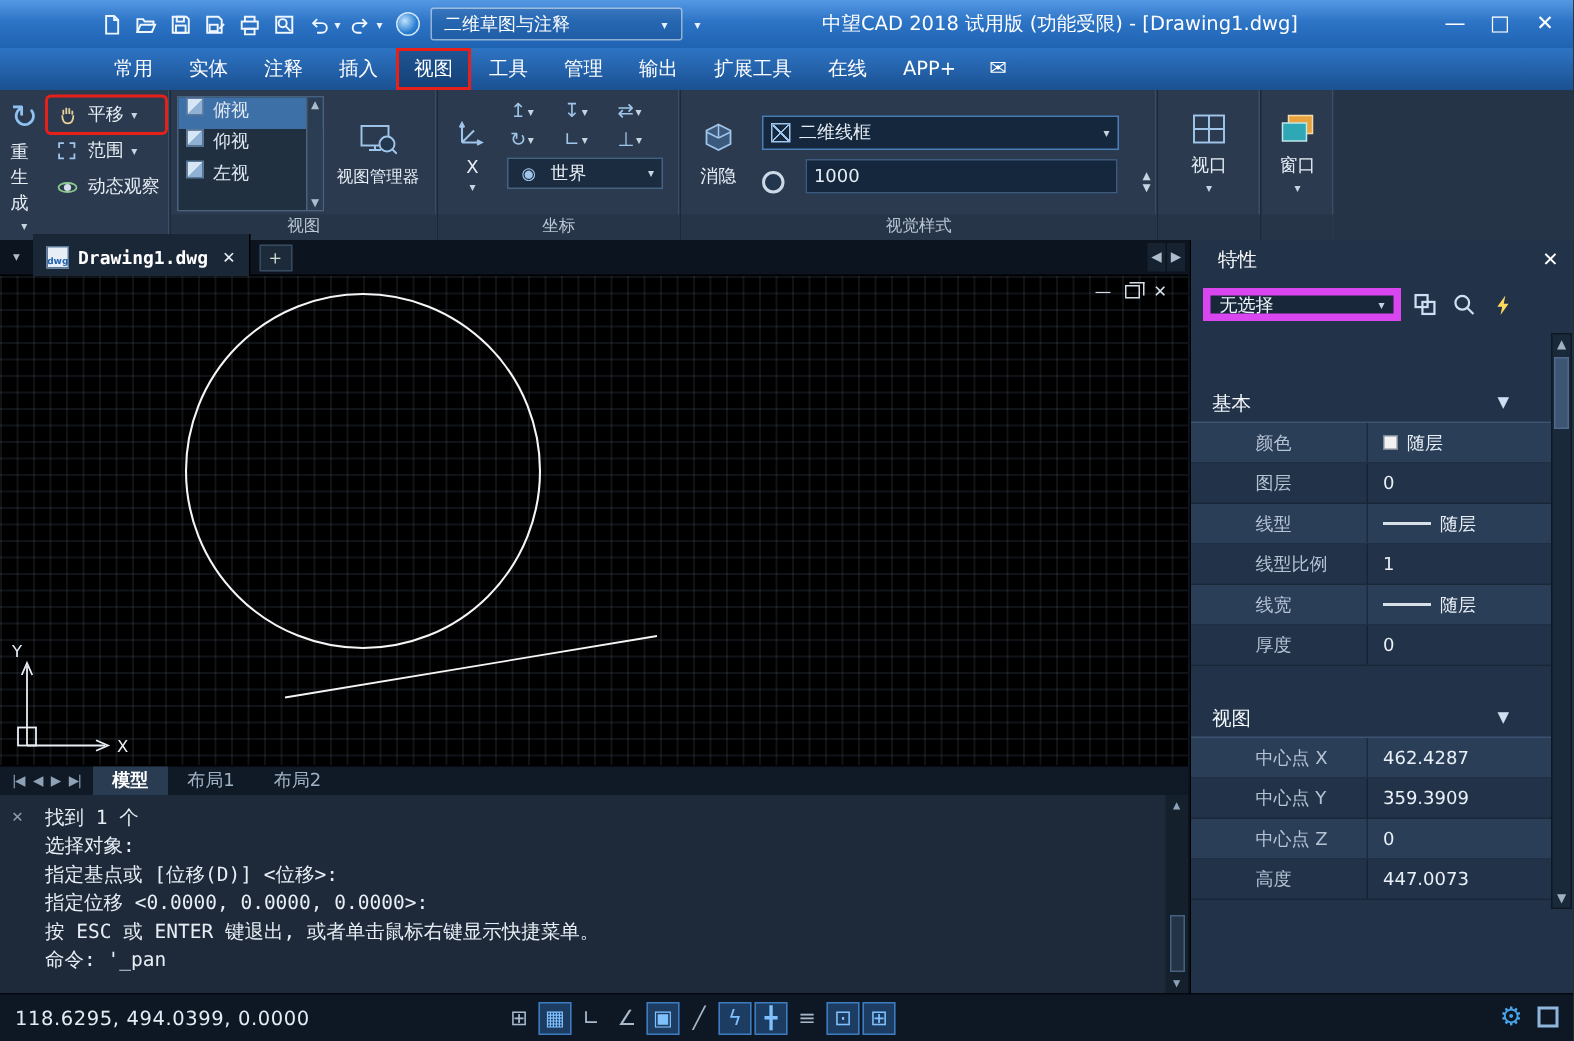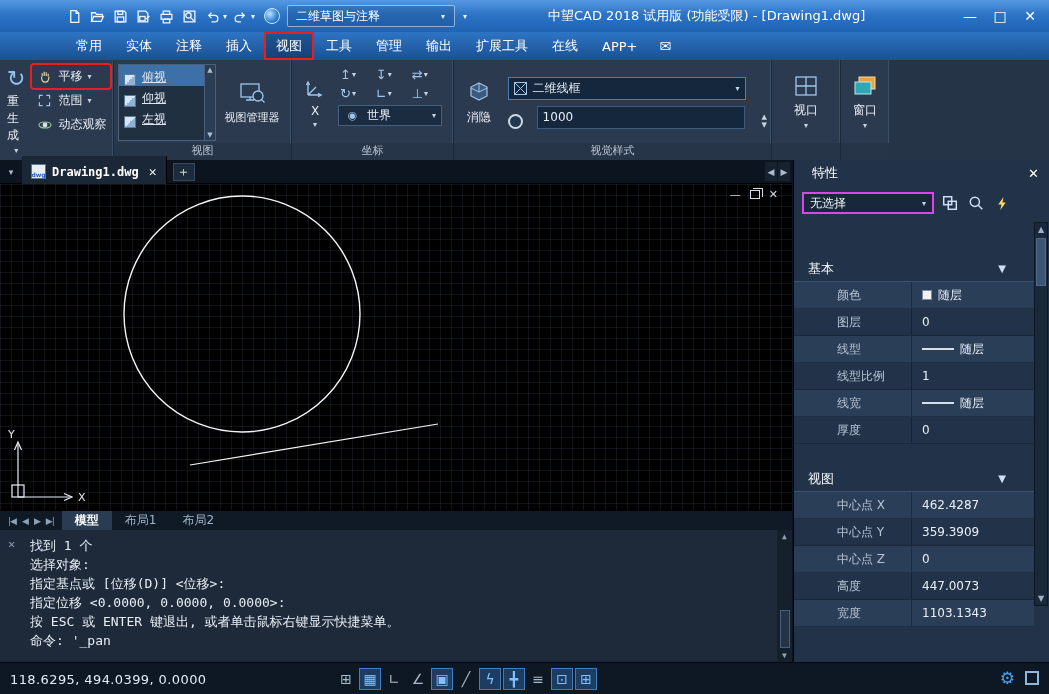--- a/index.html
+++ b/index.html
@@ -40,21 +40,21 @@
   .rp-label { height:17px; font-size:11px; color:#b9c6d6; text-align:center; line-height:15px; background:#273548; }
   .bigbtn { display:flex; flex-direction:column; align-items:center; justify-content:center; gap:2px;
     font-size:12px; color:#e6edf5; padding:2px; border:1px solid transparent; border-radius:2px; }
   .bicon { font-size:22px; line-height:24px; color:#8fc1f2; }
   .rowbtn { display:flex; align-items:center; gap:5px; height:23px; font-size:12px; color:#e6edf5; padding:0 4px; border-radius:2px; white-space:nowrap; }
   .red-box { box-shadow:0 0 0 2px #e8201a; }
   .col { display:flex; flex-direction:column; justify-content:flex-start; gap:1px; }
   .dd { font-size:8px; color:#c7d4e2; }
   
   .viewlist { width:98px; background:#203041; border:1px solid #4a617d; display:flex; flex-direction:column; position:relative; }
-  .vli { height:21px; display:flex; align-items:flex-end; gap:6px; padding:0 5px; font-size:12px; color:#dfe7f0;text-decoration:underline; }
+  .vli { height:21px; display:flex; align-items:flex-start; gap:6px; padding:0 5px; font-size:12px; color:#dfe7f0; }
   .vli.sel { background:#3e70a8; }
   .mini-cube { width:12px; height:12px; flex:0 0 12px; background:linear-gradient(135deg,#d7e6f4 0 50%,#8fb2d4 50% 100%); border:1px solid #5a789a; }
   .vlscroll { position:absolute; right:0; top:0; bottom:0; width:11px; background:#2b3d52; border-left:1px solid #4a617d;
     display:flex; flex-direction:column; justify-content:space-between; align-items:center; font-size:7px; color:#aebdcd; padding:1px 0; }
   
   .field { background:#14273c; border:1px solid #4a7fb5; color:#e6edf5; display:flex; align-items:center; font-size:12px; gap:6px; padding:0 5px; height:23px; }
   .spin { display:flex; flex-direction:column; justify-content:center; font-size:7px; color:#c7d4e2; line-height:8px; padding-left:3px; }
   .sm-ico { width:17px; height:17px; display:flex; align-items:center; justify-content:center; color:#9fc5ea; font-size:13px; }
   .icongrid { display:grid; grid-template-columns:auto auto auto; gap:2px 4px; align-items:center; }
   .gi { display:flex; align-items:center; gap:1px; height:17px; color:#9fc5ea; font-size:13px; padding:0 2px; }
@@ -103,21 +103,21 @@
   .sicons { position:absolute; left:335px; top:5px; display:flex; gap:2px; }
   .sticon { width:22px; height:22px; display:flex; align-items:center; justify-content:center; color:#a9bacc; font-size:14px; border:1px solid transparent; }
   .sticon.on { background:#1c3c62; border-color:#3e7cc2; color:#7fc1ff; }
   .status-right { position:absolute; right:10px; top:5px; display:flex; gap:10px; align-items:center; }
   .gear { color:#49a3e8; font-size:17px; }
   .fullscreen-ico { width:14px; height:14px; border:2px solid #8fb6dc; }
   
   .props { position:absolute; left:793px; top:160px; width:256px; bottom:32px; background:#223349; border-left:1px solid #000; overflow:hidden; }
   .phead { height:26px; display:flex; align-items:center; justify-content:space-between; padding:0 10px 0 18px; color:#fff; font-size:13px; }
   .psel { height:34px; display:flex; align-items:center; gap:6px; padding:0 8px 0 8px; }
-  .psel .seldd { width:132px; height:22px; background:#18273a; border:2px solid #d946ef; display:flex; align-items:center; justify-content:space-between; padding:0 6px; font-size:12px; color:#eef4fa; }
+  .psel .seldd { width:132px; height:22px; background:#18273a; border:5px solid #d946ef; display:flex; align-items:center; justify-content:space-between; padding:0 6px; font-size:12px; color:#eef4fa; }
   .pico { width:20px; height:20px; display:flex; align-items:center; justify-content:center; }
   .pico svg { stroke:#cfe0f2; fill:none; stroke-width:1.3; }
   .psec { height:26px; display:flex; align-items:center; justify-content:space-between; padding:0 28px 0 14px;
     color:#f2f7fc; font-size:13px; border-bottom:1px solid #3c5372; margin-right:15px; }
   .psec .tri { font-size:10px; color:#cfe0f2; }
   .sec-gap { height:36px; }
   .sec-gap2 { height:22px; }
   .prow { display:grid; grid-template-columns:118px 1fr; height:27px; align-items:stretch; border-bottom:1px solid rgba(0,0,0,.22); margin-right:15px; }
   .prow .pl { padding-left:17px; color:#b6c3d4; font-size:12px; border-right:1px solid rgba(0,0,0,.3); display:flex; align-items:center;margin-left:26px; }
   .prow .pv { padding-left:10px; color:#e9eff7; font-size:12px; display:flex; align-items:center; gap:6px; }
@@ -554,26 +554,20 @@
       <div class="pv">
           <span>0</span>
         </div>
     </div>
     <div class="prow">
       <div class="pl">高度</div>
       <div class="pv">
           <span>447.0073</span>
         </div>
     </div>
-    <div class="prow alt">
-      <div class="pl">宽度</div>
-      <div class="pv">
-          <span>1103.1343</span>
-        </div>
-    </div>
 
     <div class="pscroll">
       <span>▲</span>
       <span>▼</span>
     </div>
     <div class="pthumb"></div>
   </div>
 
   <div class="status">
     <div class="coords">118.6295, 494.0399, 0.0000</div>

